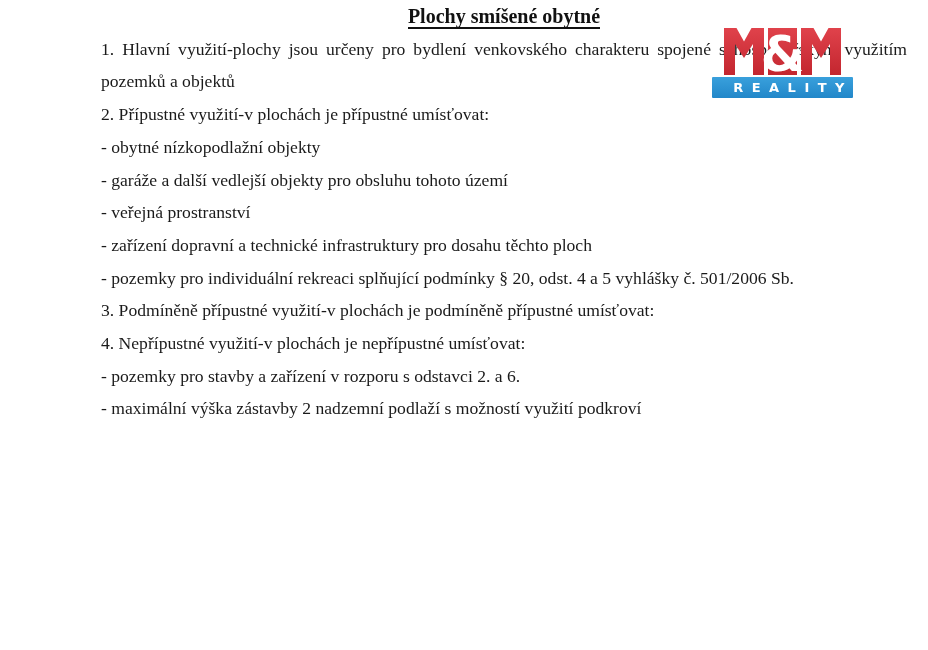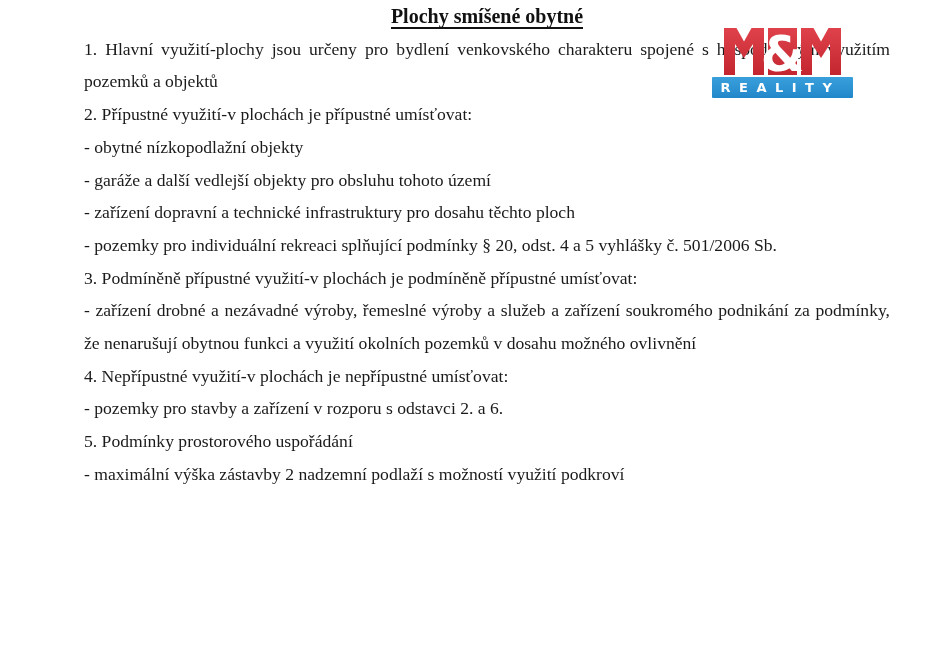--- a/index.html
+++ b/index.html
@@ -10,21 +10,21 @@
     overflow: hidden;
   }
   .page {
     position: relative;
     width: 928px; height: 650px;
     background: #ffffff;
     overflow: hidden;
   }
   .content {
     position: absolute;
-    left: 84px; top: 0;
+    left: 101px; top: 0;
     width: 806px;
   }
   .doc-title {
     margin: 0;
     font-size: 20px;
     line-height: 32.7px;
     font-weight: bold;
     text-align: center;
     color: #111111;
   }
@@ -47,21 +47,21 @@
   }
   .logo-top {
     display: block;
     margin-left: 12px;
   }
   .logo-bar {
     margin-top: 2px;
     width: 141px; height: 21px;
     background: linear-gradient(180deg, #39a0dc 0%, #2287c9 100%);
     border-radius: 1px;
-    text-align: left;
+    text-align: right;
   }
   .logo-word {
     display: inline-block;
     font-family: "DejaVu Sans", sans-serif;
     font-weight: bold;
     font-size: 13px;
     line-height: 21px;
     color: #ffffff;
     letter-spacing: 8.5px;
     padding-left: 8.5px;
@@ -73,27 +73,26 @@
 
 <div class="page">
 
   <div class="content">
     <h1 class="doc-title"><span class="title-text">Plochy smíšené obytné</span></h1>
 
     <p class="line">1. Hlavní využití-plochy jsou určeny pro bydlení venkovského charakteru spojené s hospodářským využitím pozemků a objektů</p>
     <p class="line">2. Přípustné využití-v plochách je přípustné umísťovat:</p>
     <p class="line">- obytné nízkopodlažní objekty</p>
     <p class="line">- garáže a další vedlejší objekty pro obsluhu tohoto území</p>
+    <p class="line">- veřejná prostranství</p>
     <p class="line">- zařízení dopravní a technické infrastruktury pro dosahu těchto ploch</p>
     <p class="line">- pozemky pro individuální rekreaci splňující podmínky § 20, odst. 4 a 5 vyhlášky č. 501/2006 Sb.</p>
     <p class="line">3. Podmíněně přípustné využití-v plochách je podmíněně přípustné umísťovat:</p>
-    <p class="line">- zařízení drobné a nezávadné výroby, řemeslné výroby a služeb a zařízení soukromého podnikání za podmínky, že nenarušují obytnou funkci a využití okolních pozemků v dosahu možného ovlivnění</p>
     <p class="line">4. Nepřípustné využití-v plochách je nepřípustné umísťovat:</p>
     <p class="line">- pozemky pro stavby a zařízení v rozporu s odstavci 2. a 6.</p>
-    <p class="line">5. Podmínky prostorového uspořádání</p>
     <p class="line">- maximální výška zástavby 2 nadzemní podlaží s možností využití podkroví</p>
   </div>
 
   <div class="logo">
     <svg class="logo-top" width="117" height="47" viewBox="0 0 117 47" xmlns="http://www.w3.org/2000/svg">
       <defs>
         <linearGradient id="redg" x1="0" y1="0" x2="0" y2="1">
           <stop offset="0" stop-color="#e0424b"></stop>
           <stop offset="1" stop-color="#c3262f"></stop>
         </linearGradient>

